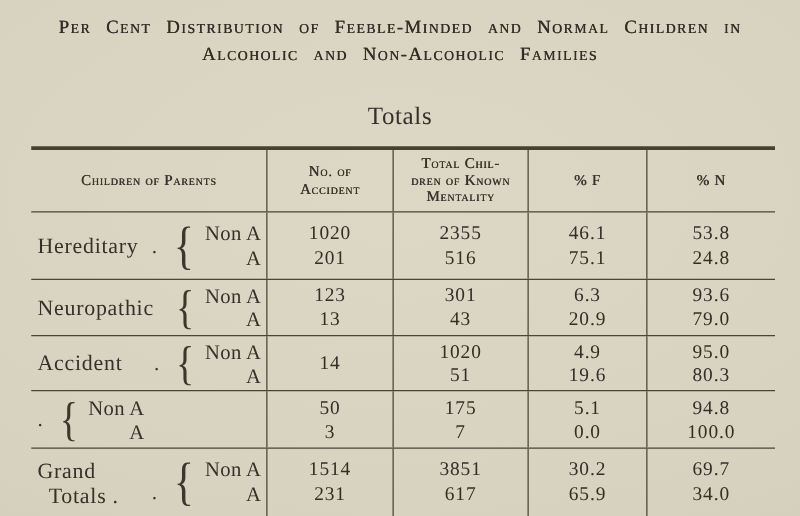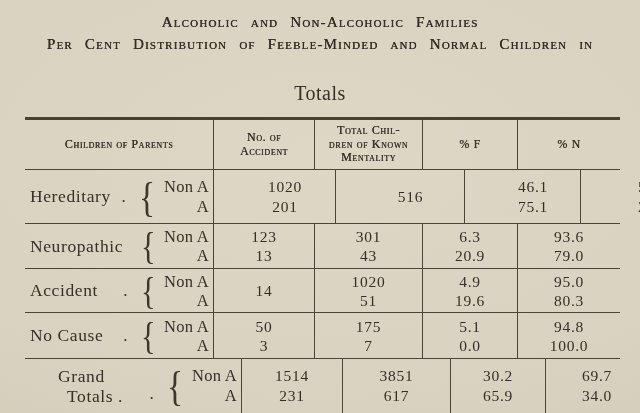--- a/index.html
+++ b/index.html
@@ -38,25 +38,25 @@
     width: 595px; height: 296px;
     border-top: 3px solid #48412f;
   }
 
   .thead, .trow {
     display: grid;
     grid-template-columns: 189px 101px 108px 95px 102px;
   }
   .thead { height: 50px; border-bottom: 1.6px solid #4b4437; }
   .trow  { border-bottom: 1.6px solid #4b4437; }
-  .s0 { height: 54px; gap: 21px; }
+  .s0 { height: 54px; }
   .s1 { height: 45px; }
   .s2 { height: 44px; }
   .s3 { height: 46px; }
-  .s4 { height: 54px; border-bottom: none; margin-left: 28px; }
+  .s4 { height: 54px; border-bottom: none; }
 
   .cell { border-right: 1.4px solid #4b4437; min-width: 0; }
   .c5   { border-right: none; }
 
   .hcell {
     display: flex; flex-direction: column;
     align-items: center; justify-content: center;
     font-variant: small-caps;
     font-size: 12px; line-height: 13.5px;
     letter-spacing: 0.6px; text-align: center;
@@ -95,22 +95,22 @@
   }
   .tall .subs, .tall .nums { line-height: 20px; }
   .short .subs, .short .nums { line-height: 19px; }
 </style>
 </head>
 <body>
 
 <div class="page">
 
   <div class="title ink">
+    <div>Per Cent Distribution of Feeble-Minded and Normal Children in</div>
     <div>Alcoholic and Non-Alcoholic Families</div>
-    <div>Per Cent Distribution of Feeble-Minded and Normal Children in</div>
   </div>
 
   <div class="subtitle">Totals</div>
 
   <div class="dtable">
 
     <div class="thead ink">
       <div class="cell c1 hcell">
         <span>Children of Parents</span>
       </div>
@@ -139,20 +139,21 @@
         <span class="subs">
           <span>Non A</span>
           <span>A</span>
         </span>
       </div>
       <div class="cell c2 nums">
         <span>1020</span>
         <span>201</span>
       </div>
       <div class="cell c3 nums">
+        <span>2355</span>
         <span>516</span>
       </div>
       <div class="cell c4 nums">
         <span>46.1</span>
         <span>75.1</span>
       </div>
       <div class="cell c5 nums">
         <span>53.8</span>
         <span>24.8</span>
       </div>
@@ -208,21 +209,20 @@
         <span>19.6</span>
       </div>
       <div class="cell c5 nums">
         <span>95.0</span>
         <span>80.3</span>
       </div>
     </div>
 
     <div class="trow s3 short">
       <div class="cell c1 cond">
-        <span class="clabel">No Cause</span>
         <span class="cdots">.</span>
         <span class="brace">{</span>
         <span class="subs">
           <span>Non A</span>
           <span>A</span>
         </span>
       </div>
       <div class="cell c2 nums">
         <span>50</span>
         <span>3</span>

